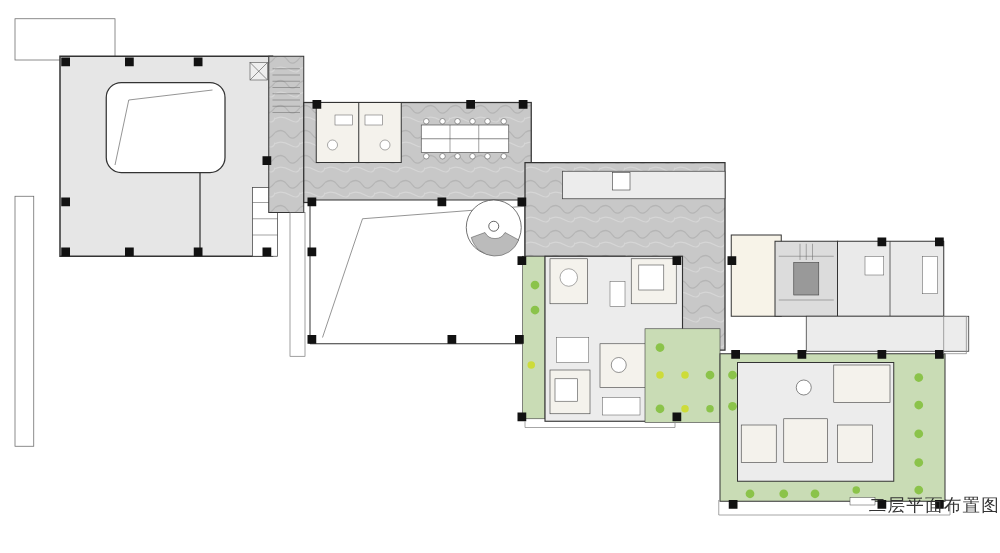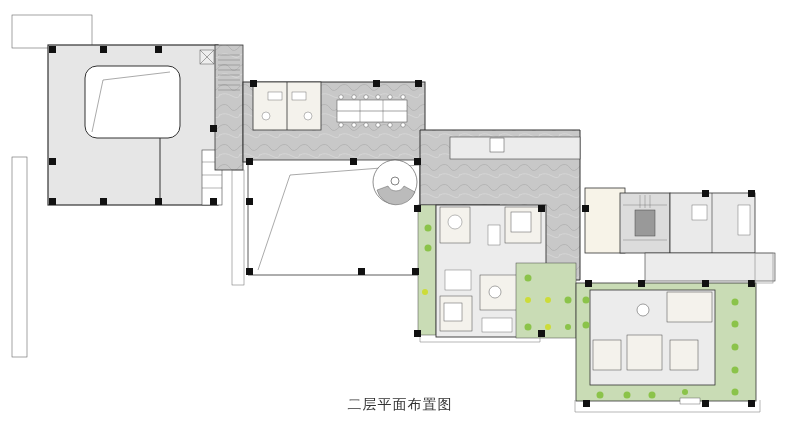--- a/index.html
+++ b/index.html
@@ -1,18 +1,18 @@
 <!DOCTYPE html>
 <html><head>
 <meta charset="utf-8">
 <style>
   html,body{margin:0;padding:0;background:#ffffff;}
   body{width:800px;height:442px;position:relative;overflow:hidden;font-family:"DejaVu Sans",sans-serif;}
   #plan{position:absolute;left:0;top:0;width:800px;height:442px;}
-  .title{position:absolute;left:0;width:800px;top:396px;text-align:center;font-size:14px;color:#333;letter-spacing:1px;font-family:"DejaVu Sans",sans-serif;}
+  .title{position:absolute;left:0;width:800px;top:396px;text-align:right;font-size:14px;color:#333;letter-spacing:1px;font-family:"DejaVu Sans",sans-serif;}
 </style>
 </head>
 <body>
 
 <svg id="plan" viewBox="0 0 800 442" xmlns="http://www.w3.org/2000/svg">
   <defs>
     <pattern id="marble" width="20" height="20" patternUnits="userSpaceOnUse">
       <rect width="20" height="20" fill="#c8c8c8"></rect>
       <path d="M0 6 Q6 2 10 8 T20 6" stroke="#b5b5b5" stroke-width="1" fill="none"></path>
       <path d="M0 15 Q5 12 12 16 T20 14" stroke="#d6d6d6" stroke-width="1" fill="none"></path>

